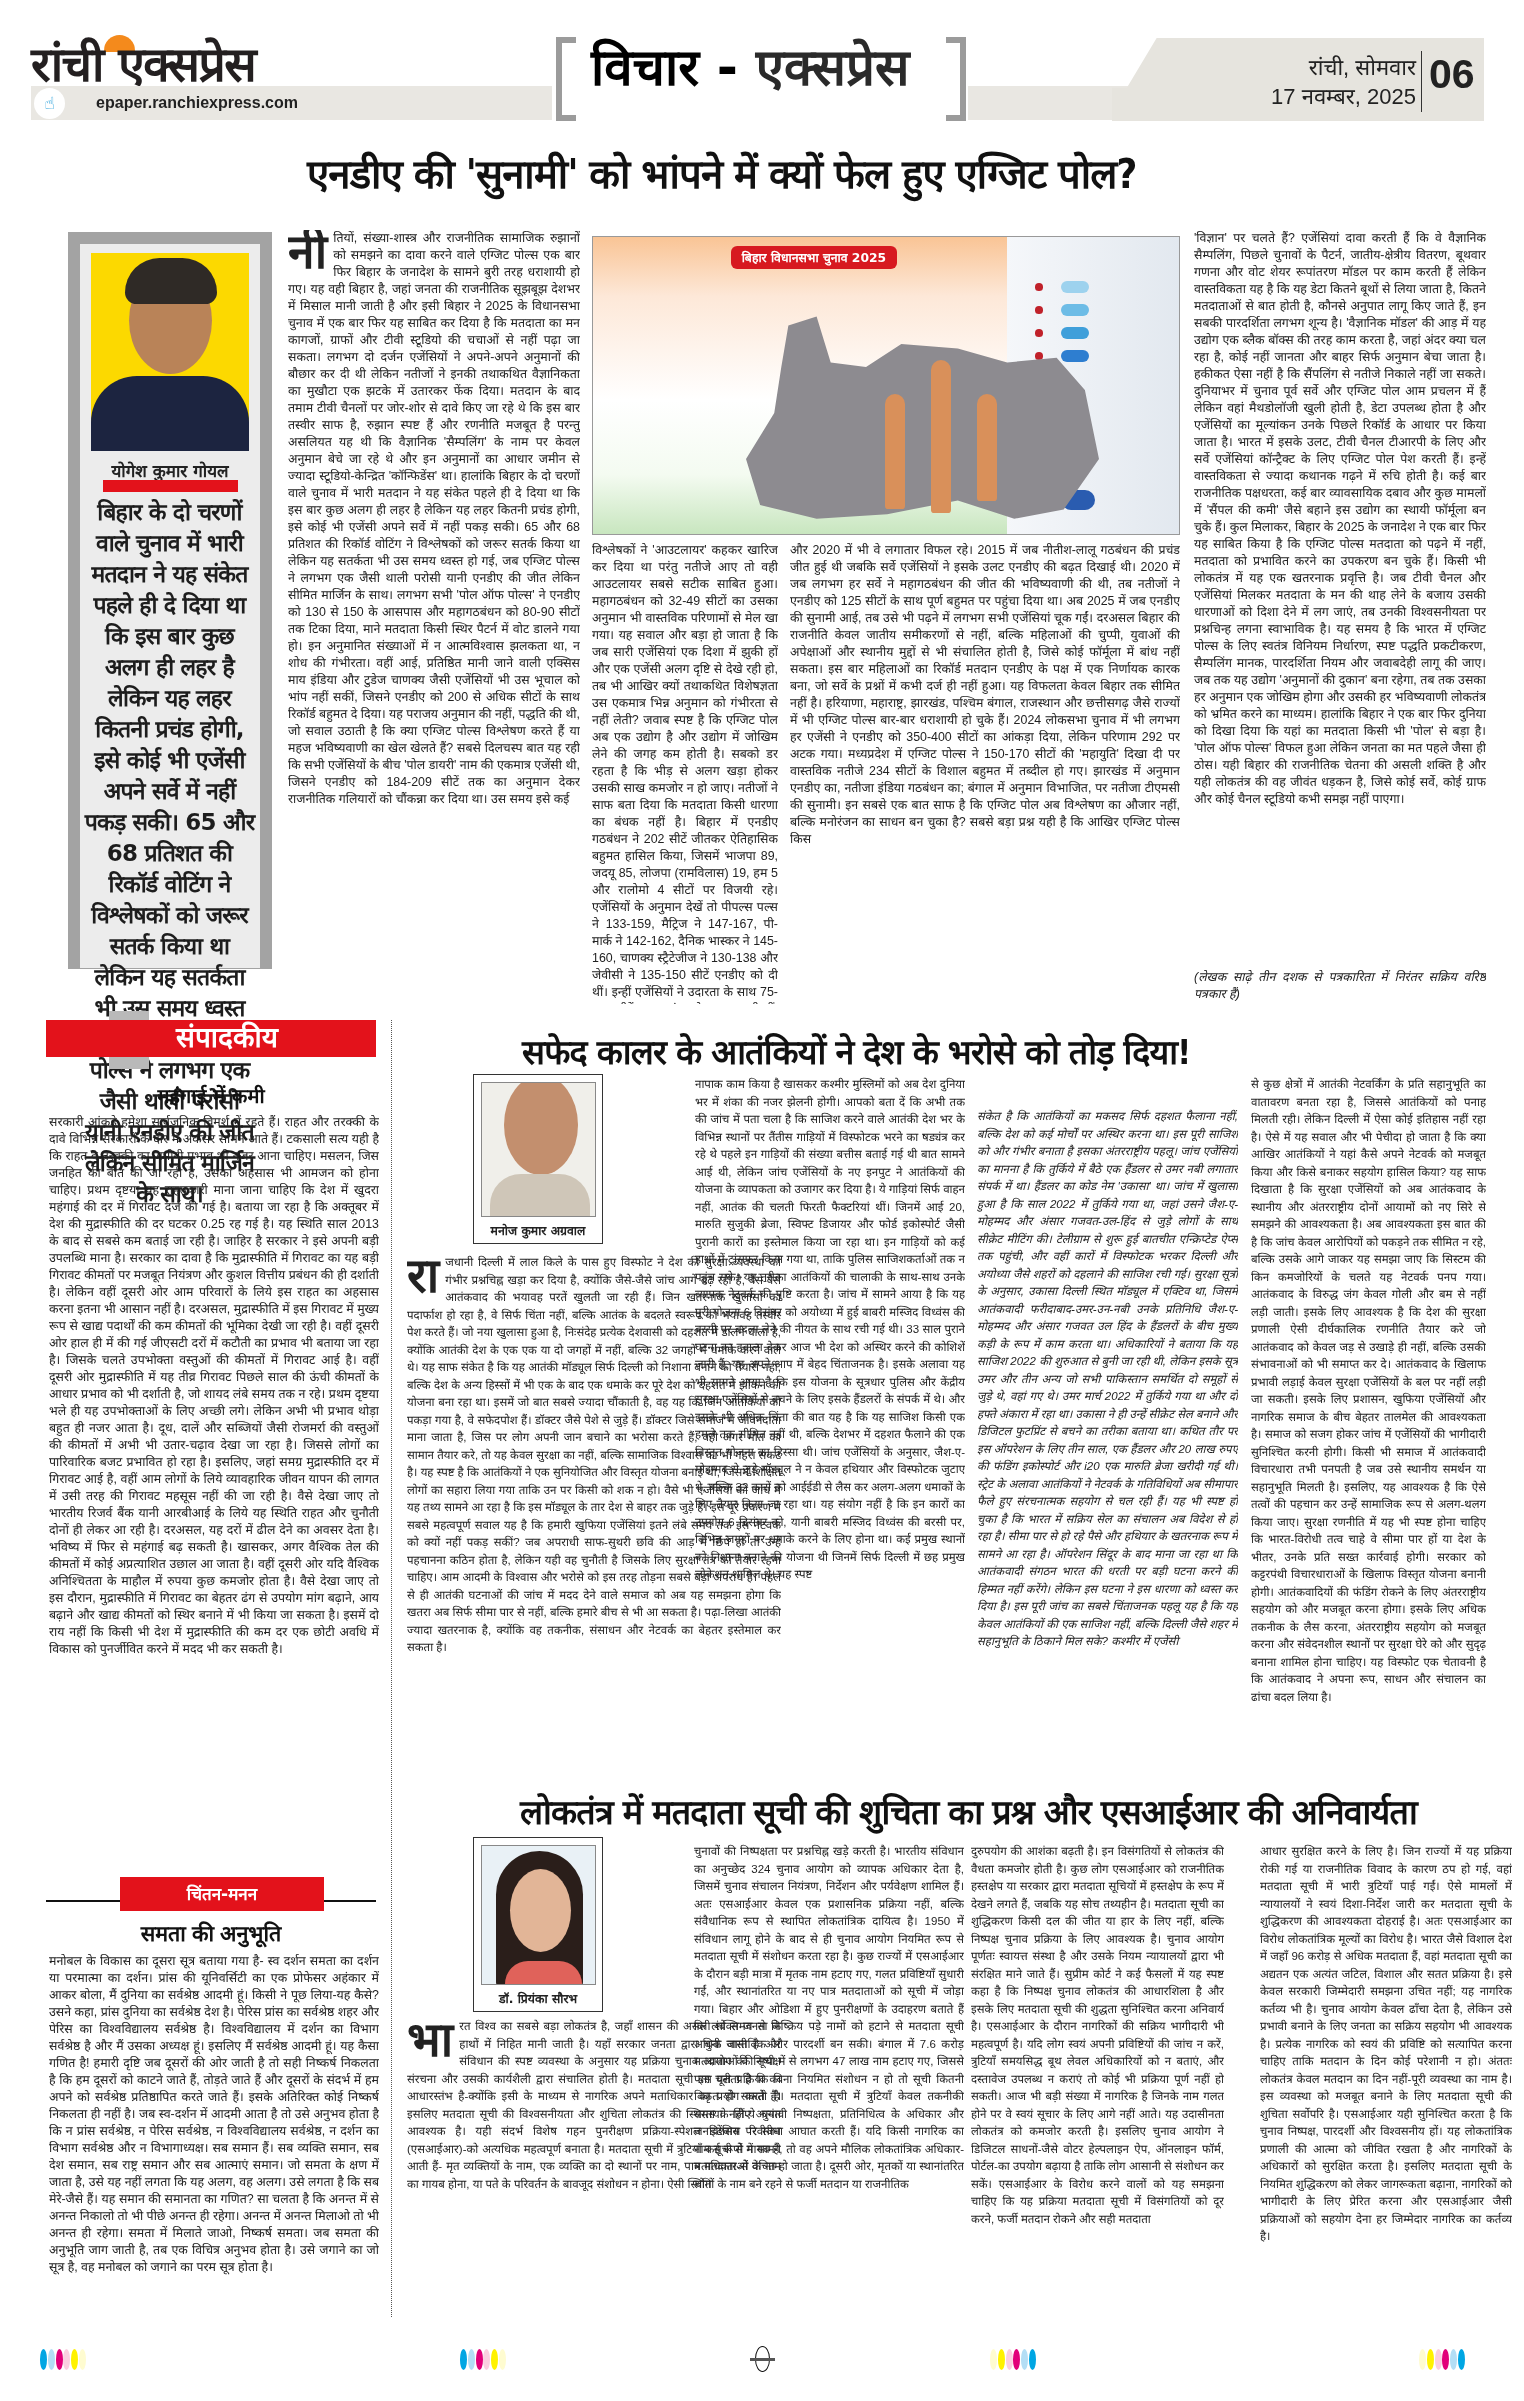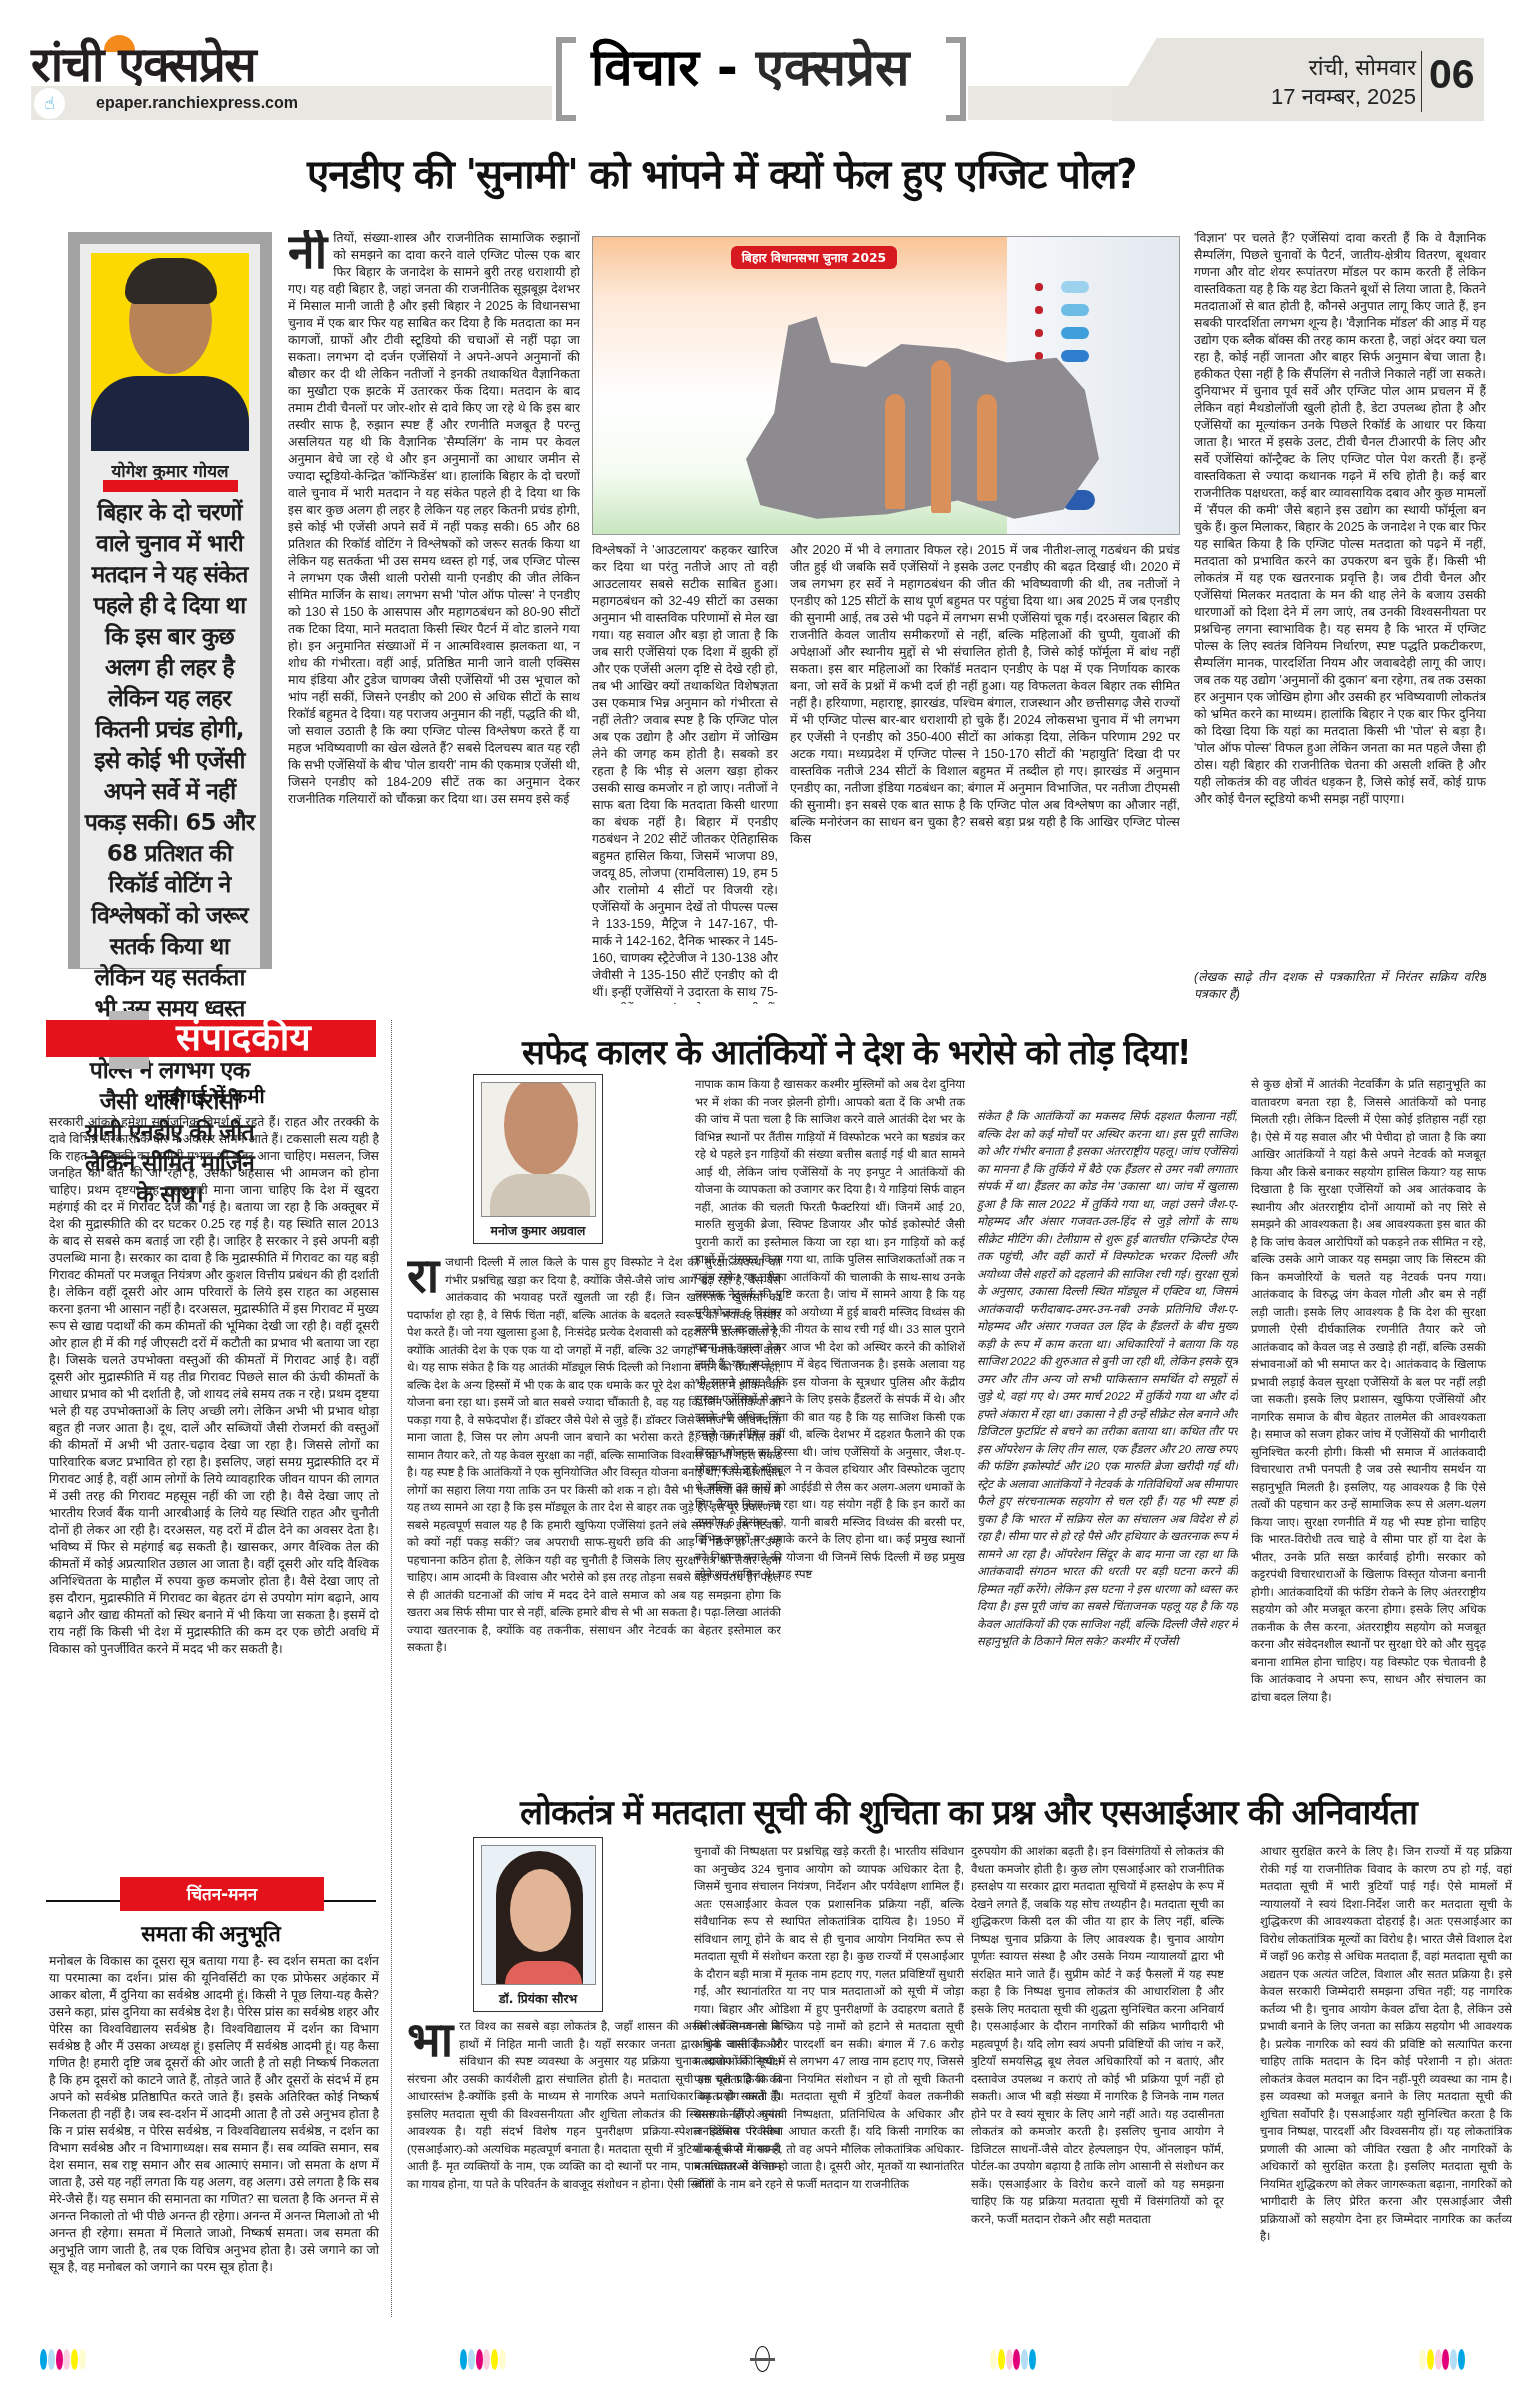--- a/index.html
+++ b/index.html
@@ -51,27 +51,27 @@
   .poll-title { left: 7.7px; top: 84px; font-family: "DejaVu Sans", sans-serif; font-weight: 900; font-size: 66px; line-height: 80px; color: #111; text-align: center; width: 161px; }
   .map-shape { left: 153px; top: 61px; width: 353px; height: 230px; background: #8d8b90; clip-path: polygon(12% 12%, 20% 8%, 24% 28%, 34% 30%, 44% 20%, 60% 22%, 74% 28%, 88% 26%, 96% 40%, 100% 70%, 90% 92%, 76% 96%, 60% 88%, 40% 94%, 20% 96%, 4% 90%, 0 70%, 8% 50%, 10% 30%); }
   .evm { left: 414px; top: 0; width: 173px; height: 299px; background: linear-gradient(90deg, #f5f7fa, #e2e8ef); }
   .evm-btn { width: 28px; height: 12.3px; border-radius: 6.1px; background: #2e7ed0; position: absolute; }
   .evm-dot { width: 7.7px; height: 7.7px; border-radius: 50%; background: #c0212a; position: absolute; }
   .finger { width: 20px; border-radius: 10px 10px 3.1px 3.1px; background: #d9905a; position: absolute; }
 
   
   .edit-banner { left: 46px; top: 1020px; width: 330px; height: 37px; background: #e3121b; }
   .edit-grey { left: 109px; top: 1011px; width: 40px; height: 58px; background: #b9b9b9; }
-  .edit-label { left: 176px; top: 1020px; font-family: Liberation Sans, sans-serif; font-weight: 700; font-size: 37px; color: #fff; line-height: 35px; }
+  .edit-label { left: 176px; top: 1020px; font-family: Liberation Sans, sans-serif; font-weight: 700; font-size: 28px; color: #fff; line-height: 35px; }
   .edit-title { left: 46px; top: 1082px; width: 330px; text-align: center; font-family: "DejaVu Sans", sans-serif; font-weight: 900; font-size: 20px; color: #111; }
   .dotted-v { left: 391px; top: 1020px; width: 0; height: 1297px; border-left: 1.5px dotted #555; }
 
   .chintan-rule { left: 46px; top: 1900px; width: 330px; height: 1.5px; background: #111; }
   .chintan-box { left: 120px; top: 1877px; width: 204px; height: 34px; background: #e3121b; color: #fff; text-align: center; font-family: "DejaVu Sans", sans-serif; font-size: 17px; font-weight: 700; line-height: 34px; }
-  .chintan-title { left: 46px; top: 1918px; width: 330px; text-align: center; font-family: Liberation Serif, serif; font-weight: 900; font-size: 21.5px; color: #111; }
+  .chintan-title { left: 46px; top: 1918px; width: 330px; text-align: center; font-family: Liberation Sans, sans-serif; font-weight: 900; font-size: 21.5px; color: #111; }
 
   
   .author-box { border: 0.8px solid #333; background: #fff; }
   .author-box .pic { position: absolute; left: 7px; top: 7px; width: 115px; border: 0.8px solid #888; }
   .author-cap { position: absolute; left: 0; width: 100%; text-align: center; font-family: "DejaVu Sans", sans-serif; font-weight: 700; font-size: 12.3px; color: #222; }
 
   .face { position: absolute; border-radius: 50%; }
 
   
   .reg { display: flex; gap: 0; }

